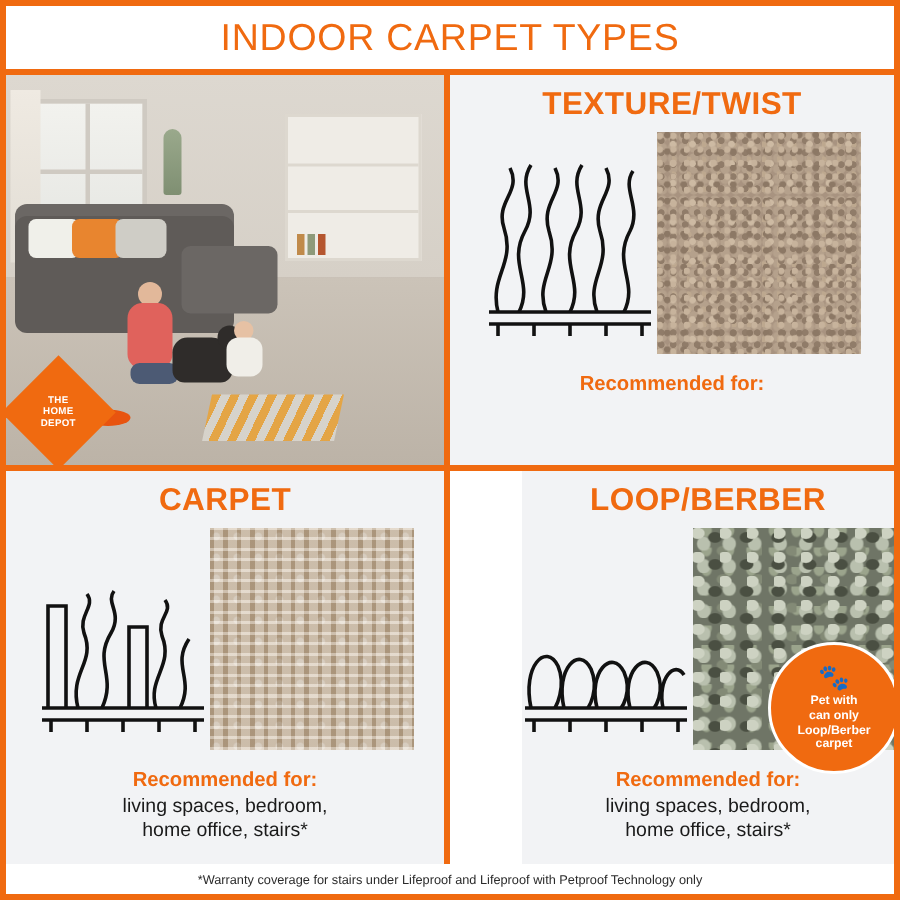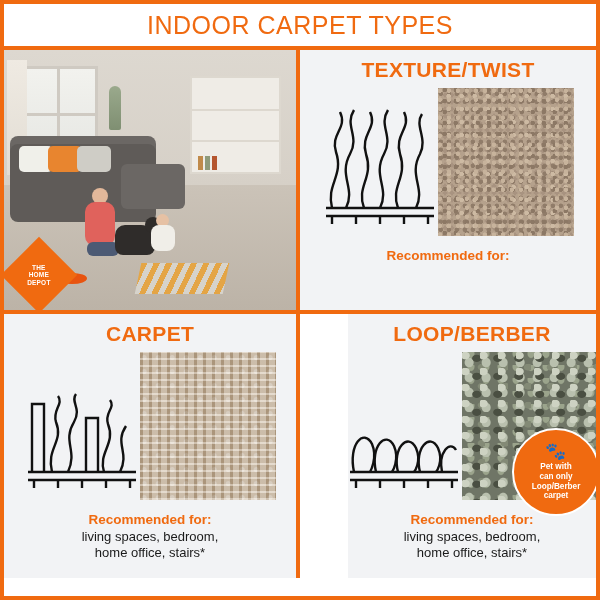--- a/index.html
+++ b/index.html
@@ -366,13 +366,14 @@
           </div>
         </div>
         <div class="rec-label">Recommended for:</div>
         <div class="rec-text">living spaces, bedroom,</div>
         <div class="rec-text" style="margin-top:0">home office, stairs*</div>
       </div>
     </div>
 
   </div>
 
+  <div class="footnote">*Warranty coverage for stairs under Lifeproof and Lifeproof with Petproof Technology only</div>
 </div>
 
 </body></html>

